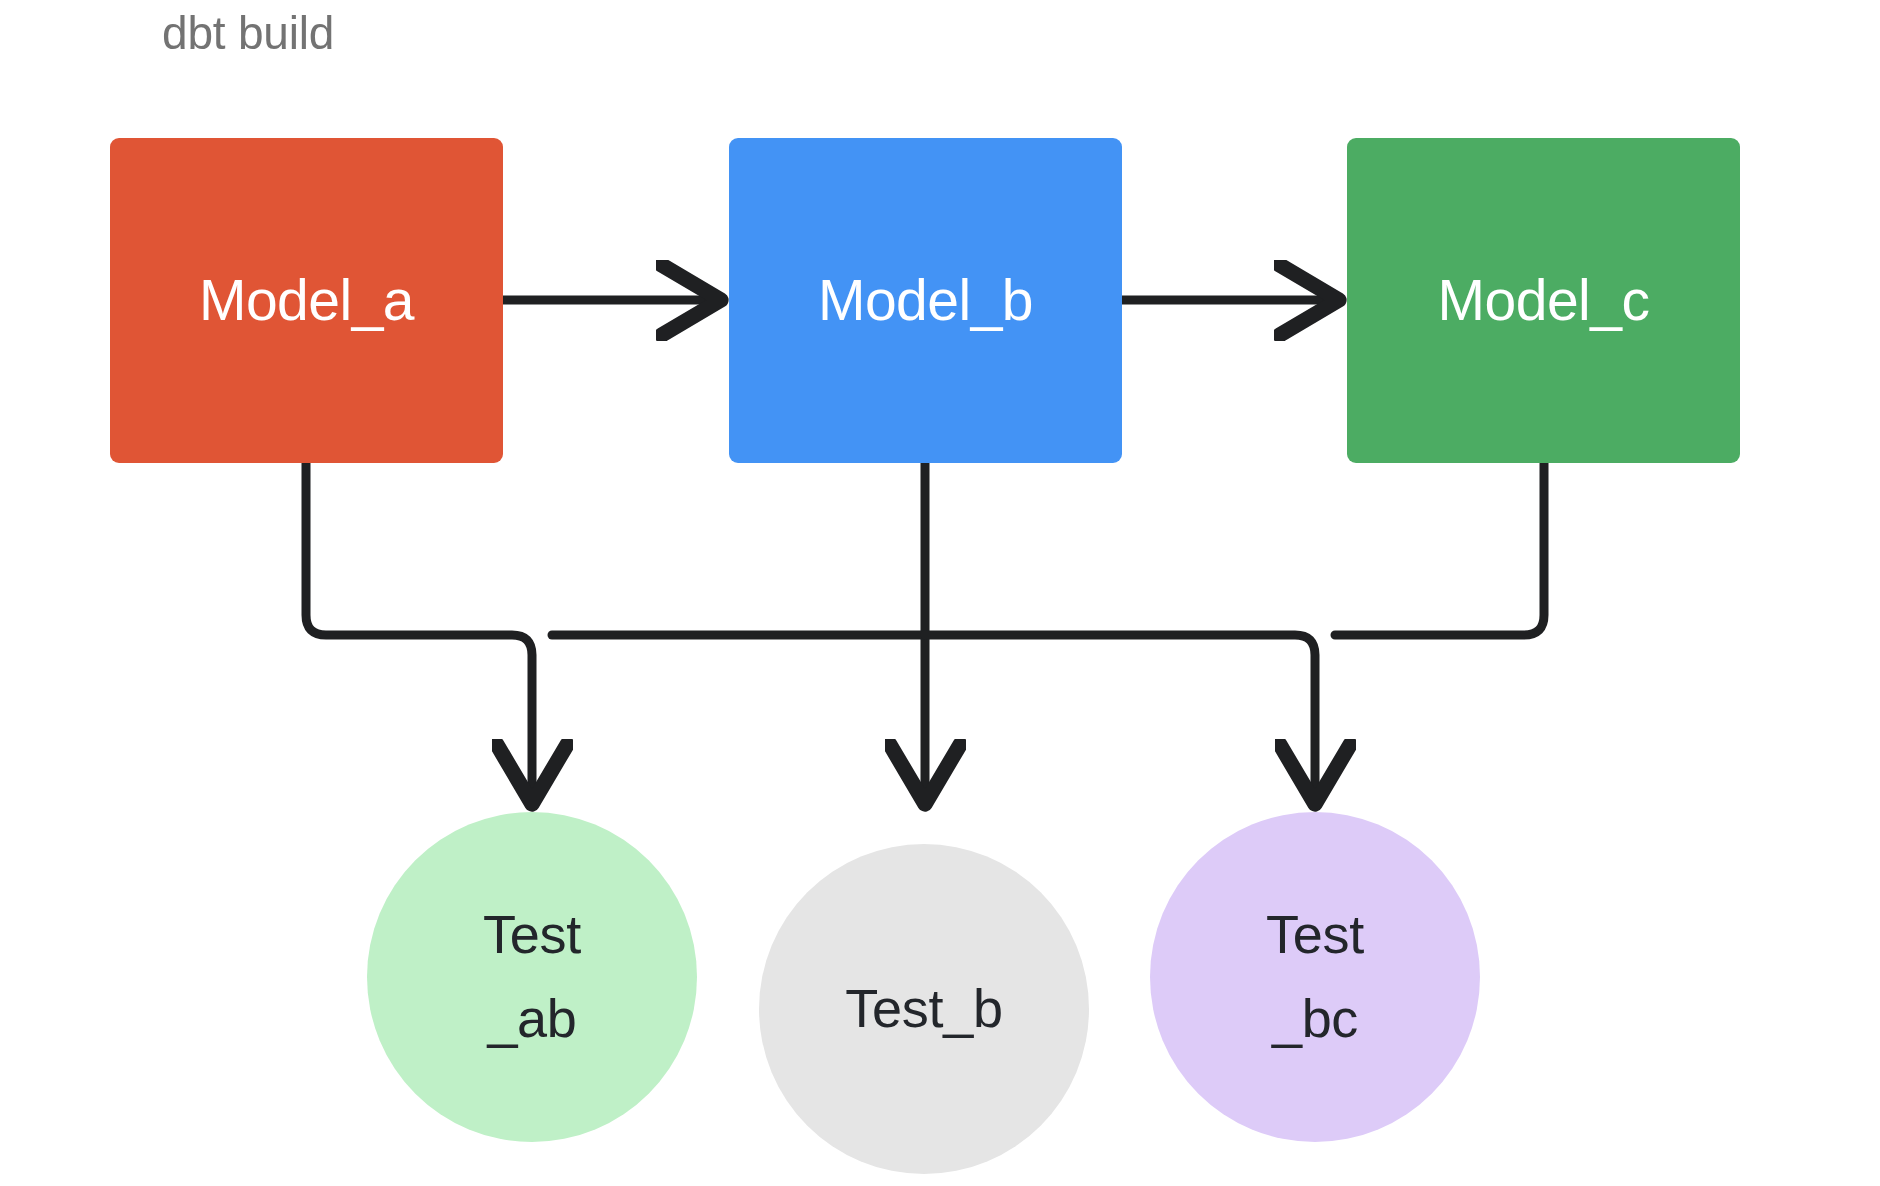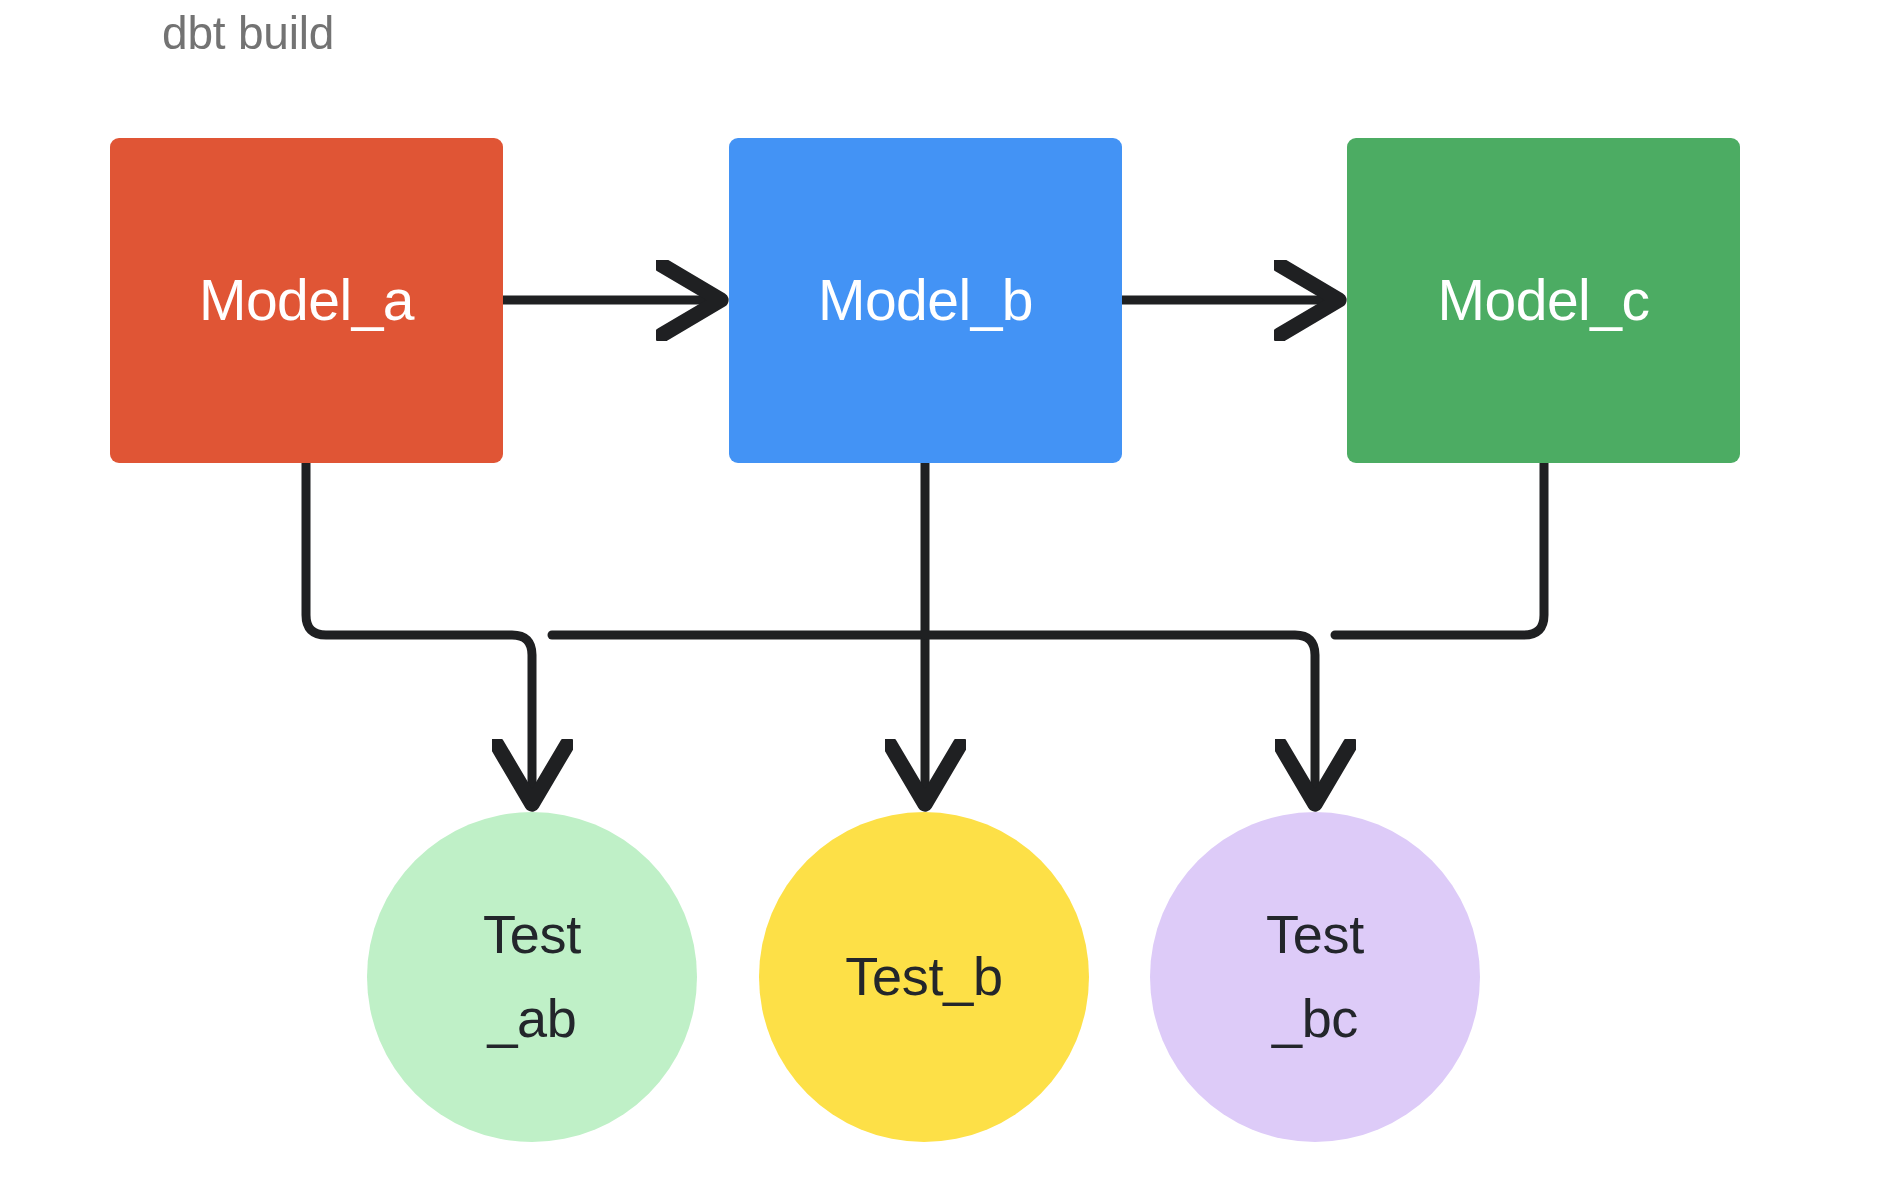--- a/index.html
+++ b/index.html
@@ -111,21 +111,21 @@
 
   <div class="model-node" style="left:1347px; top:138px; width:393px; height:325px; background:#4CAC63;">
     <span class="model-label">Model_c</span>
   </div>
 
   <div class="test-node" style="left:367px; top:812px; width:330px; height:330px; background:#BFF0C7;">
     <span class="test-label">Test
 _ab</span>
   </div>
 
-  <div class="test-node" style="left:759px; top:812px; width:330px; height:330px; background:#fde047;">
+  <div class="test-node" style="left:759px; top:844px; width:330px; height:330px; background:#e5e5e5;">
     <span class="test-label">Test_b</span>
   </div>
 
   <div class="test-node" style="left:1150px; top:812px; width:330px; height:330px; background:#DDCBF8;">
     <span class="test-label">Test
 _bc</span>
   </div>
 
 </div>
 

